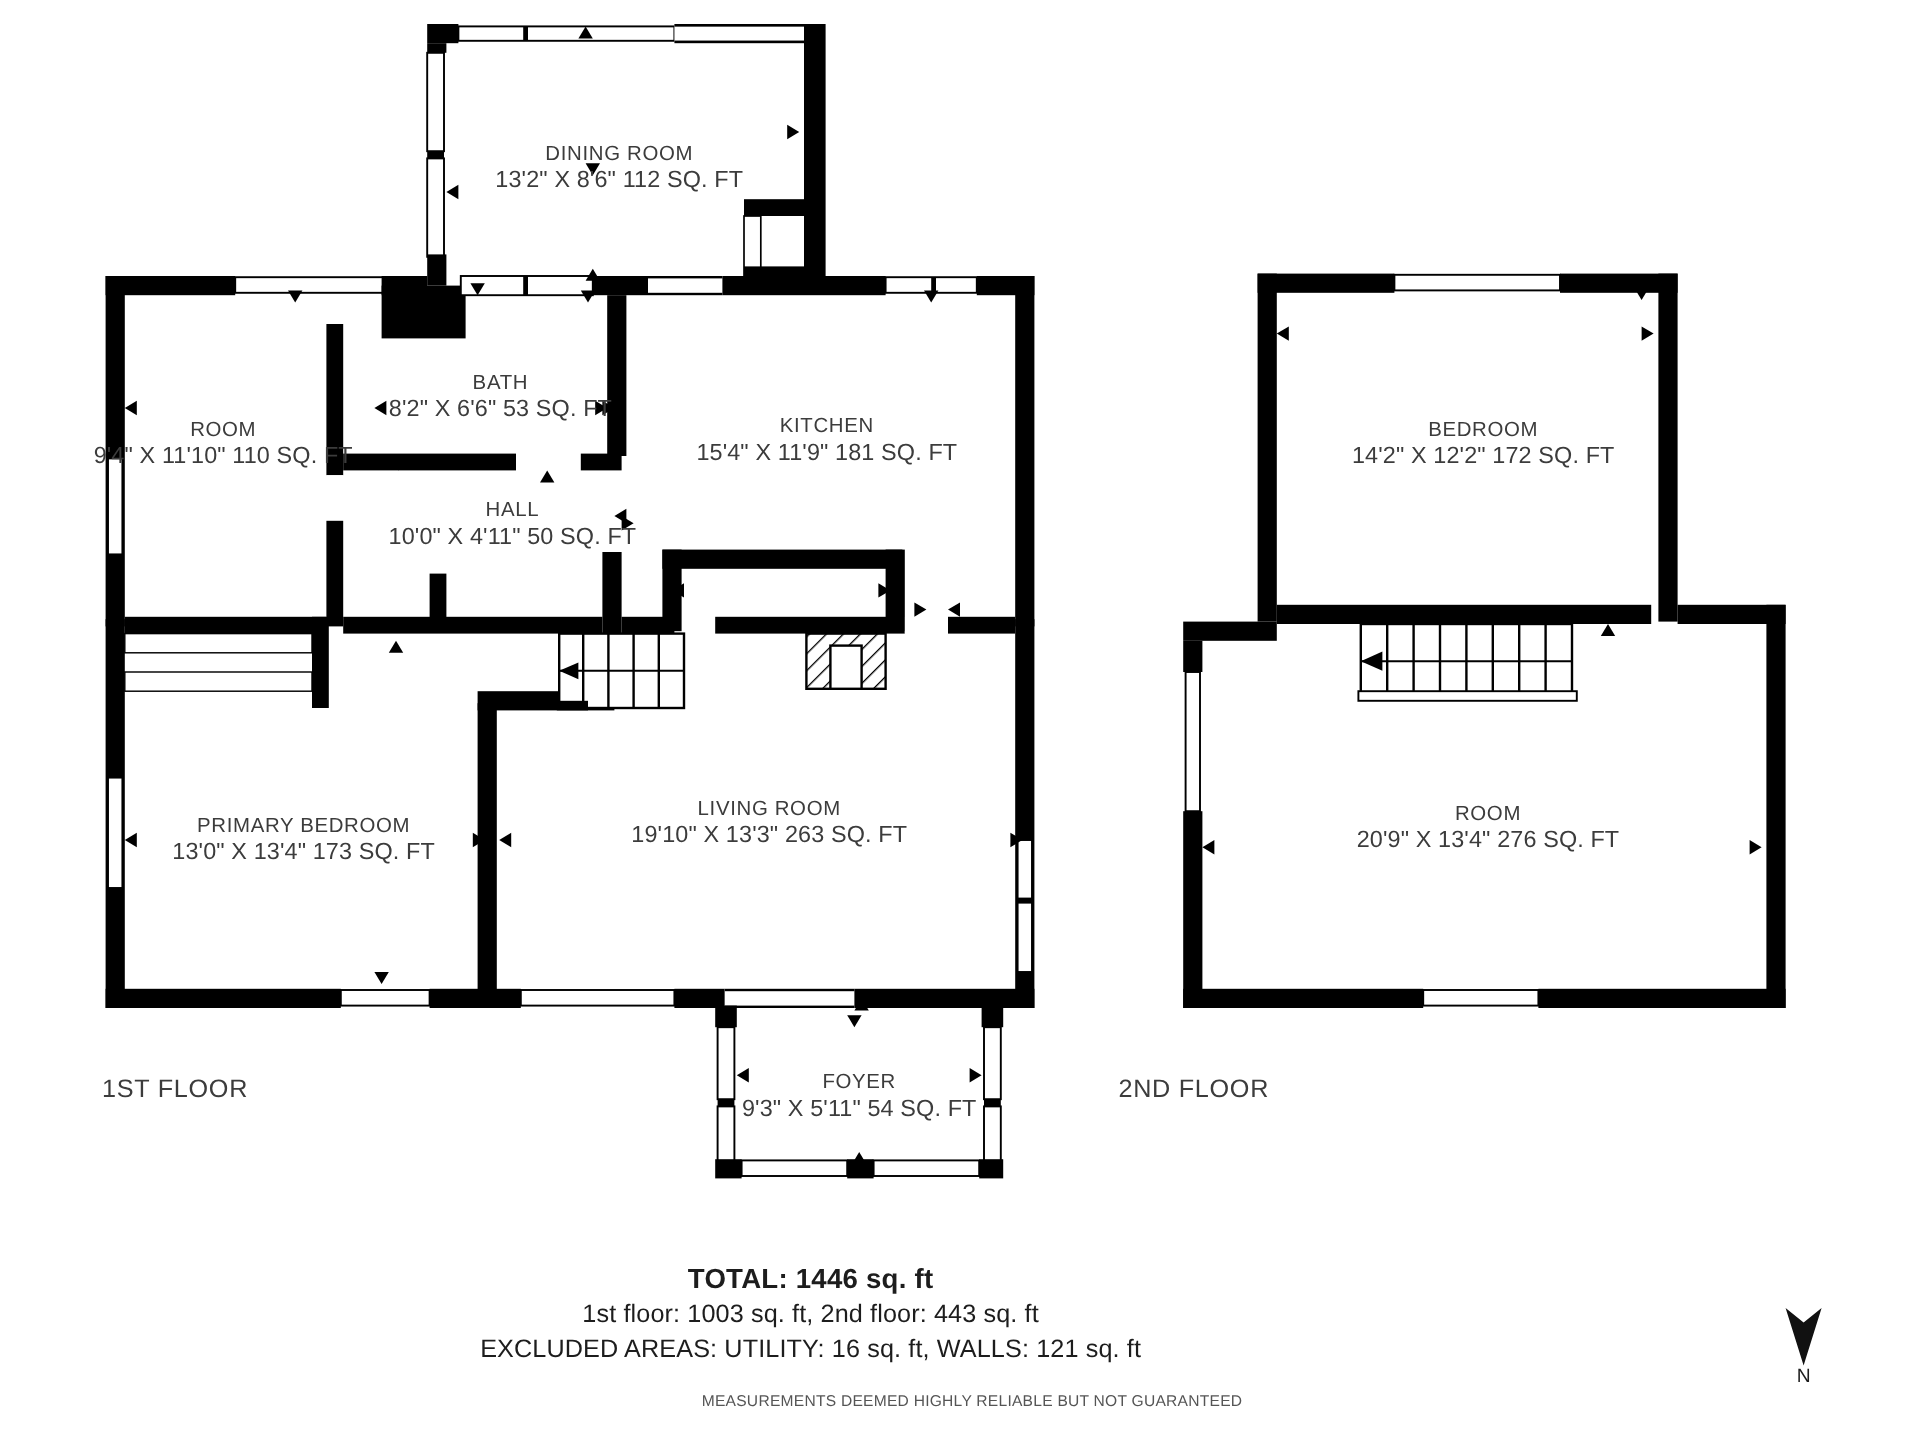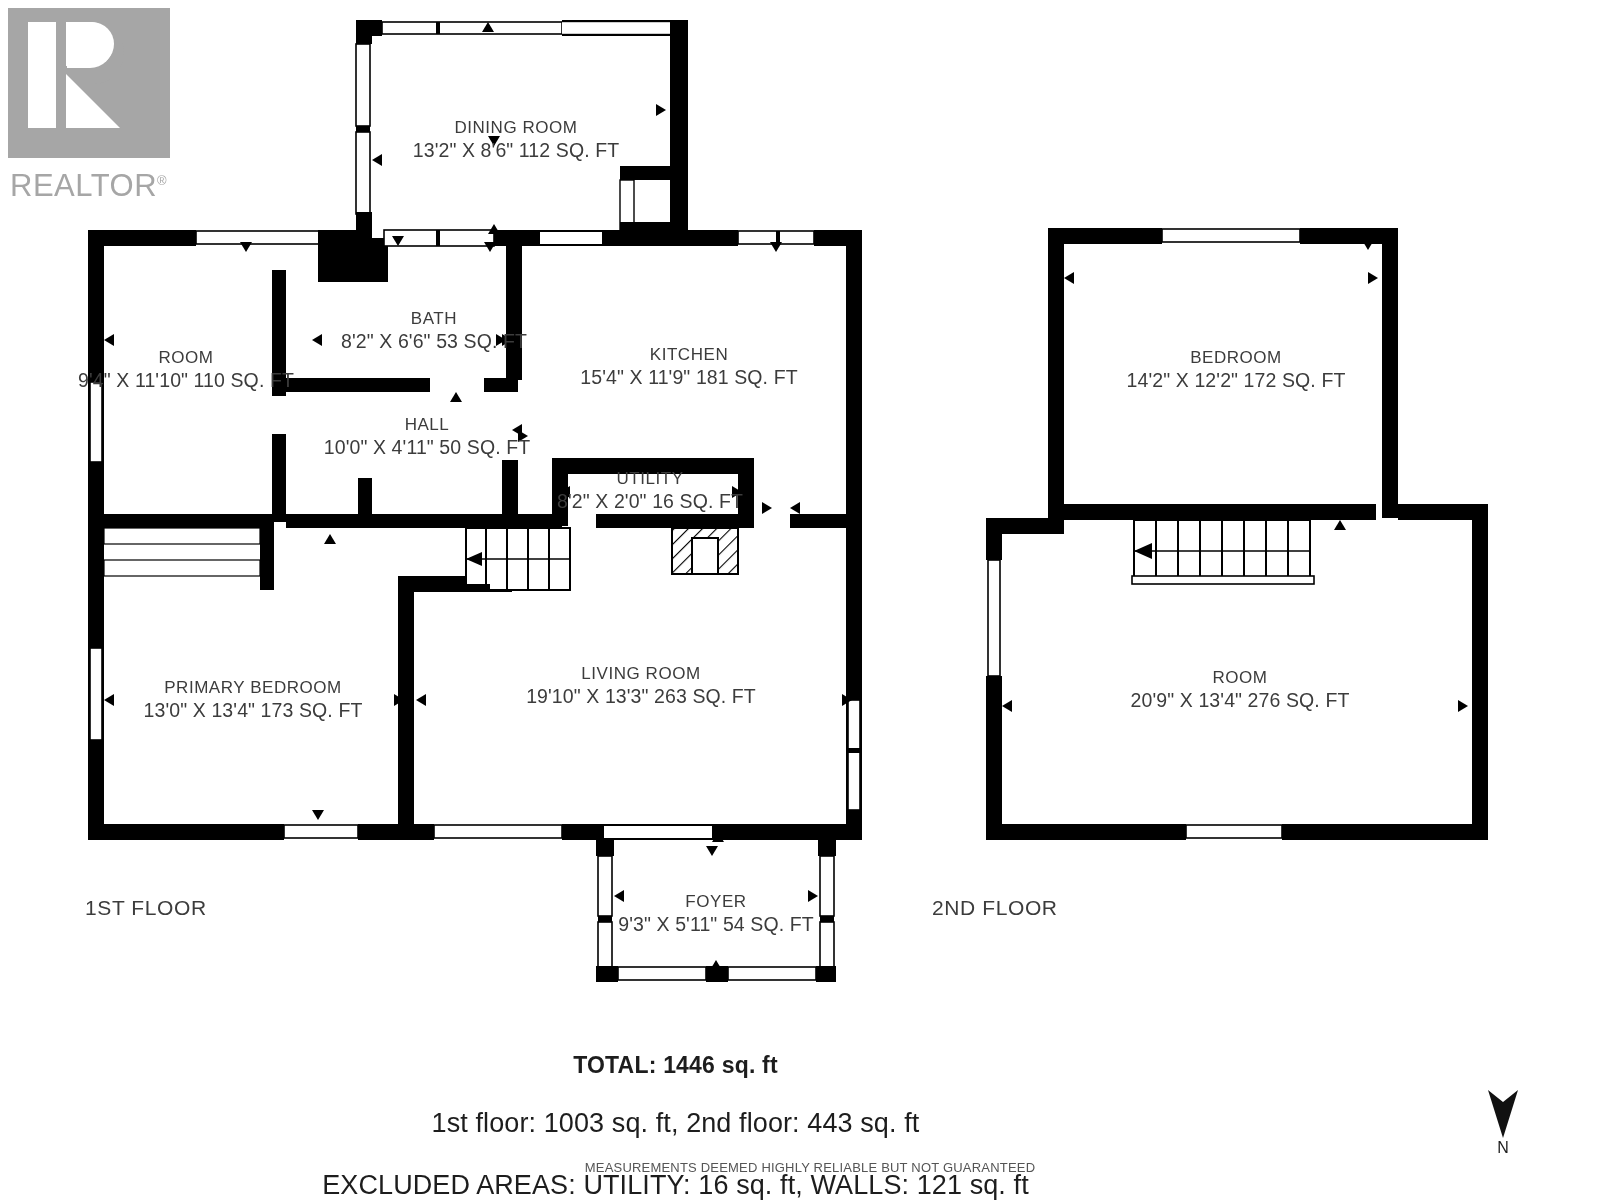--- a/index.html
+++ b/index.html
@@ -91,24 +91,23 @@
     color: #1d1d1d;
   }
   .summary .total {
     font-size: 23px;
     font-weight: bold;
     letter-spacing: 0.2px;
     line-height: 1.35;
   }
   .summary .line2,
   .summary .line3 {
-    font-size: 27px;
+    font-size: 21px;
     letter-spacing: 0.1px;
     line-height: 1.4;
-    margin-top: 24px;
   }
   .disclaimer {
     position: absolute;
     left: 10px;
     width: 1600px;
     text-align: center;
     font-size: 13px;
     letter-spacing: 0.2px;
     color: #555555;
   }
@@ -124,36 +123,20 @@
     font-size: 16px;
     color: #1d1d1d;
     margin-top: -2px;
   }
 </style>
 </head>
 <body>
 
 <div id="plan-root">
 
-  <div class="realtor-logo">
-    <div class="realtor-mark">
-      <svg width="162" height="150" viewBox="0 0 162 150">
-
-        <rect x="20" y="14" width="28" height="106" fill="#ffffff"></rect>
-
-        <path d="M48 14 H85 A31 31 0 0 1 85 76 H48 Z" fill="#a6a6a6"></path>
-        <path d="M59 14 H82 A23 23 0 0 1 82 60 H59 Z" fill="#ffffff" transform="translate(0,0)"></path>
-
-        <path d="M58 14 L58 58 L84 58 A22 22 0 0 0 84 14 Z" fill="#ffffff"></path>
-
-        <path d="M58 66 L58 120 L112 120 Z" fill="#ffffff"></path>
-      </svg>
-    </div>
-    <div class="realtor-word"><span>REALTOR</span><sup>®</sup></div>
-  </div>
 
   <svg class="floorplan" viewBox="0 0 1600 1200">
     <defs>
       <pattern id="hatch" patternUnits="userSpaceOnUse" width="10" height="10" patternTransform="rotate(45)">
         <rect width="10" height="10" fill="#ffffff"></rect>
         <line x1="0" y1="0" x2="0" y2="10" stroke="#000000" stroke-width="2.2"></line>
       </pattern>
     </defs>
 
     <g>
@@ -374,39 +357,35 @@
   <div class="room-label" style="left:516px; top:118px;">
     <span class="rname">DINING ROOM</span>
     <span class="rdims">13'2" X 8'6" 112 SQ. FT</span>
   </div>
 
   <div class="room-label" style="left:186px; top:348px;">
     <span class="rname">ROOM</span>
     <span class="rdims">9'4" X 11'10" 110 SQ. FT</span>
   </div>
 
-  <div class="room-label" style="left:434px; top:309px;">
+  <div class="room-label" style="left:417px; top:309px;">
     <span class="rname">BATH</span>
     <span class="rdims">8'2" X 6'6" 53 SQ. FT</span>
   </div>
 
   <div class="room-label" style="left:689px; top:345px;">
     <span class="rname">KITCHEN</span>
     <span class="rdims">15'4" X 11'9" 181 SQ. FT</span>
   </div>
 
   <div class="room-label" style="left:398px; top:415px;margin-left:29px;">
     <span class="rname">HALL</span>
     <span class="rdims">10'0" X 4'11" 50 SQ. FT</span>
   </div>
 
-  <div class="room-label" style="left:650px; top:469px;">
-    <span class="rname">UTILITY</span>
-    <span class="rdims">8'2" X 2'0" 16 SQ. FT</span>
-  </div>
 
   <div class="room-label" style="left:253px; top:678px;">
     <span class="rname">PRIMARY BEDROOM</span>
     <span class="rdims">13'0" X 13'4" 173 SQ. FT</span>
   </div>
 
   <div class="room-label" style="left:641px; top:664px;">
     <span class="rname">LIVING ROOM</span>
     <span class="rdims">19'10" X 13'3" 263 SQ. FT</span>
   </div>

